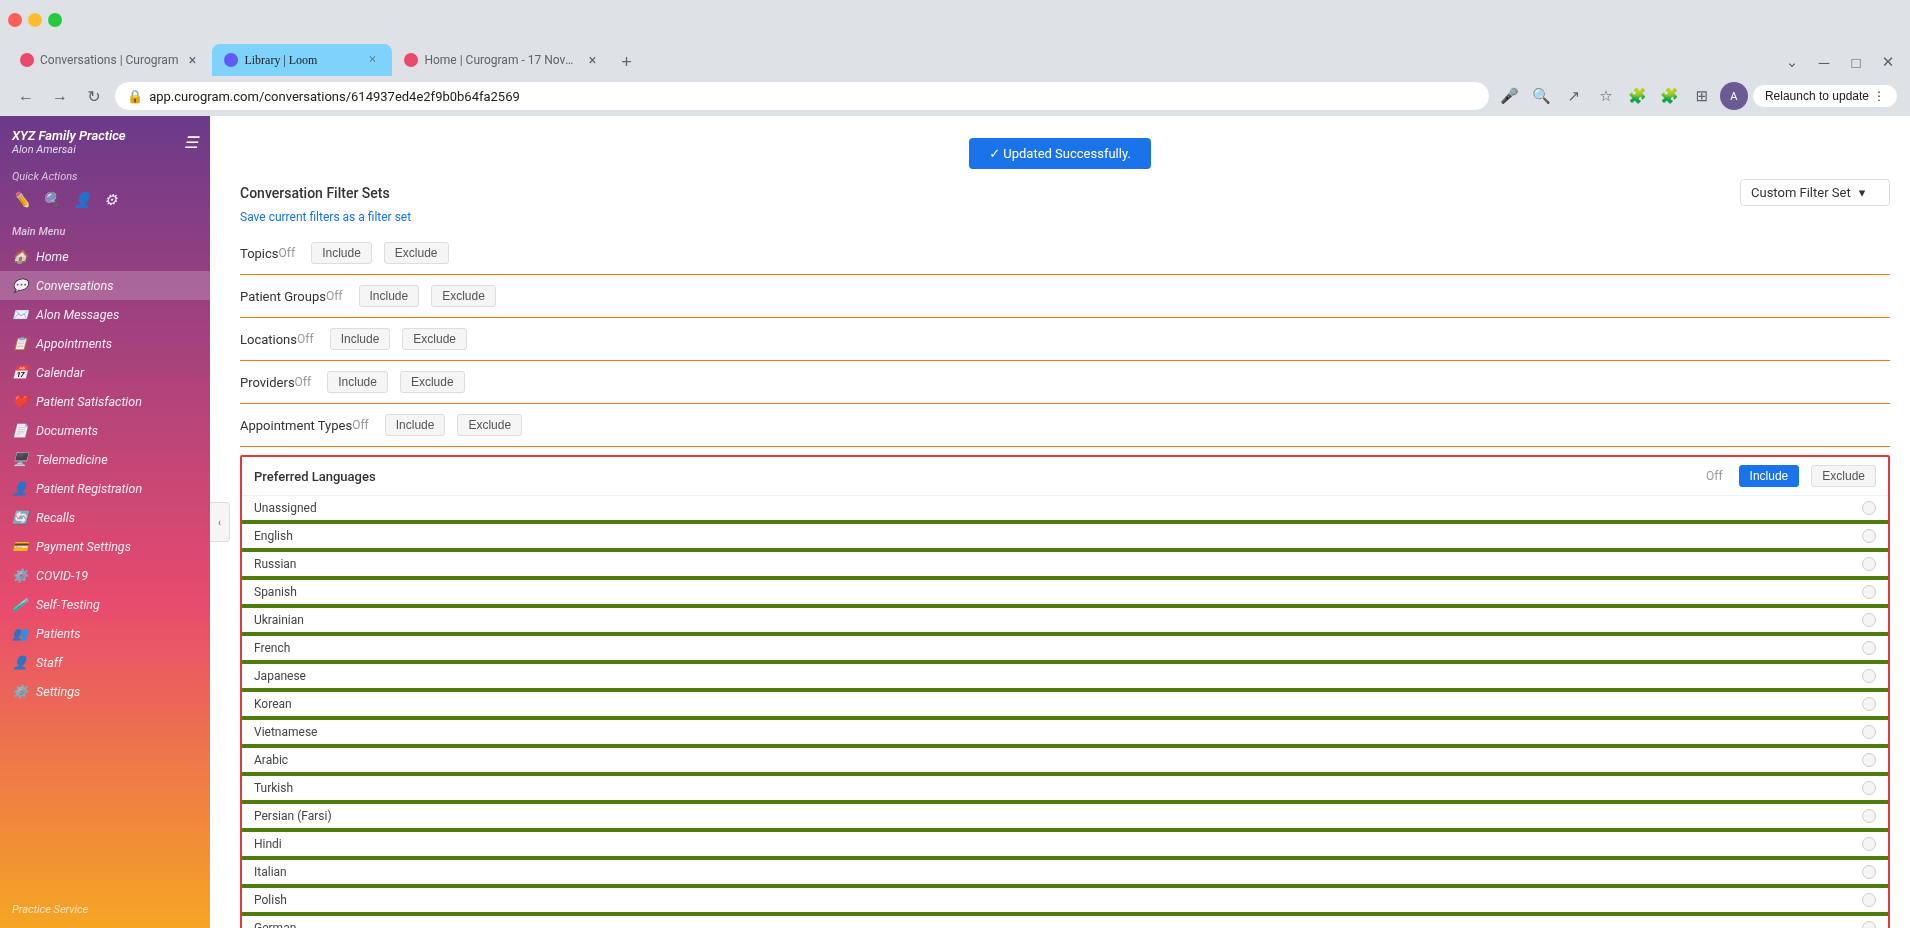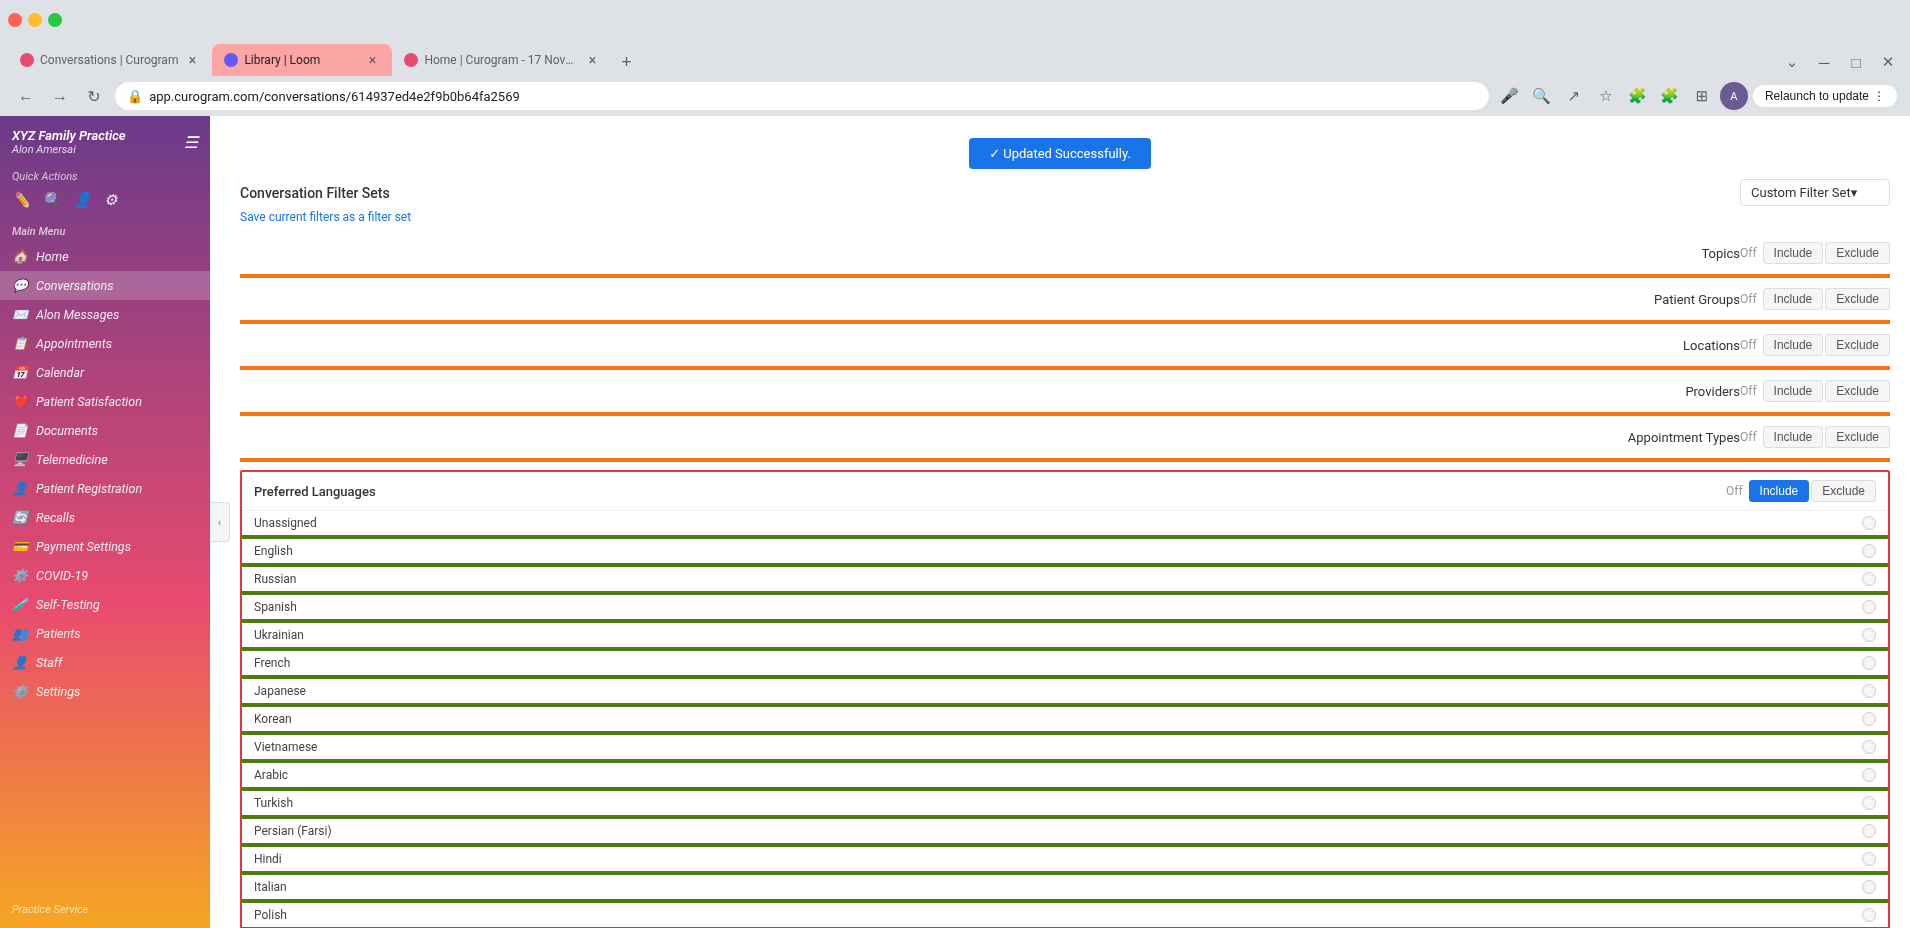--- a/index.html
+++ b/index.html
@@ -56,22 +56,23 @@
       font-size: 12px;
       color: #5f6368;
       max-width: 220px;
       min-width: 180px;
       cursor: pointer;
       background: #dee1e6;
       gap: 6px;
     }
 
     .tab.active {
-      background: #fca5a5;
+      background: #7dd3fc;
       color: #202124;
+      font-family: Liberation Serif, serif;
     }
 
     .tab .tab-icon {
       width: 14px;
       height: 14px;
       border-radius: 50%;
       flex-shrink: 0;
     }
 
     .tab .tab-label {
@@ -360,51 +361,51 @@
 
     .filter-set-dropdown {
       display: flex;
       align-items: center;
       border: 1px solid #ddd;
       border-radius: 4px;
       padding: 5px 10px;
       font-size: 13px;
       color: #333;
       cursor: pointer;
-      gap: 0;
+      gap: 8px;
       min-width: 150px;
     }
 
     .save-link {
       font-size: 12px;
       color: #1a73e8;
       cursor: pointer;
       padding-bottom: 8px;
       display: block;
     }
 
     
     .filter-row {
       display: flex;
       align-items: center;
-      justify-content: flex-end;
+      justify-content: flex-start;
       padding: 10px 0;
-      border-bottom: 4px solid #f97316;
+      border-bottom: 1px solid #f97316;
     }
 
     .filter-label {
       font-size: 13px;
       color: #333;
       font-weight: 400;
     }
 
     .filter-controls {
       display: flex;
       align-items: center;
-      gap: 2px;
+      gap: 12px;
     }
 
     .filter-off-label {
       font-size: 12px;
       color: #999;
       margin-right: 4px;
     }
 
     .filter-btn {
       padding: 3px 10px;

